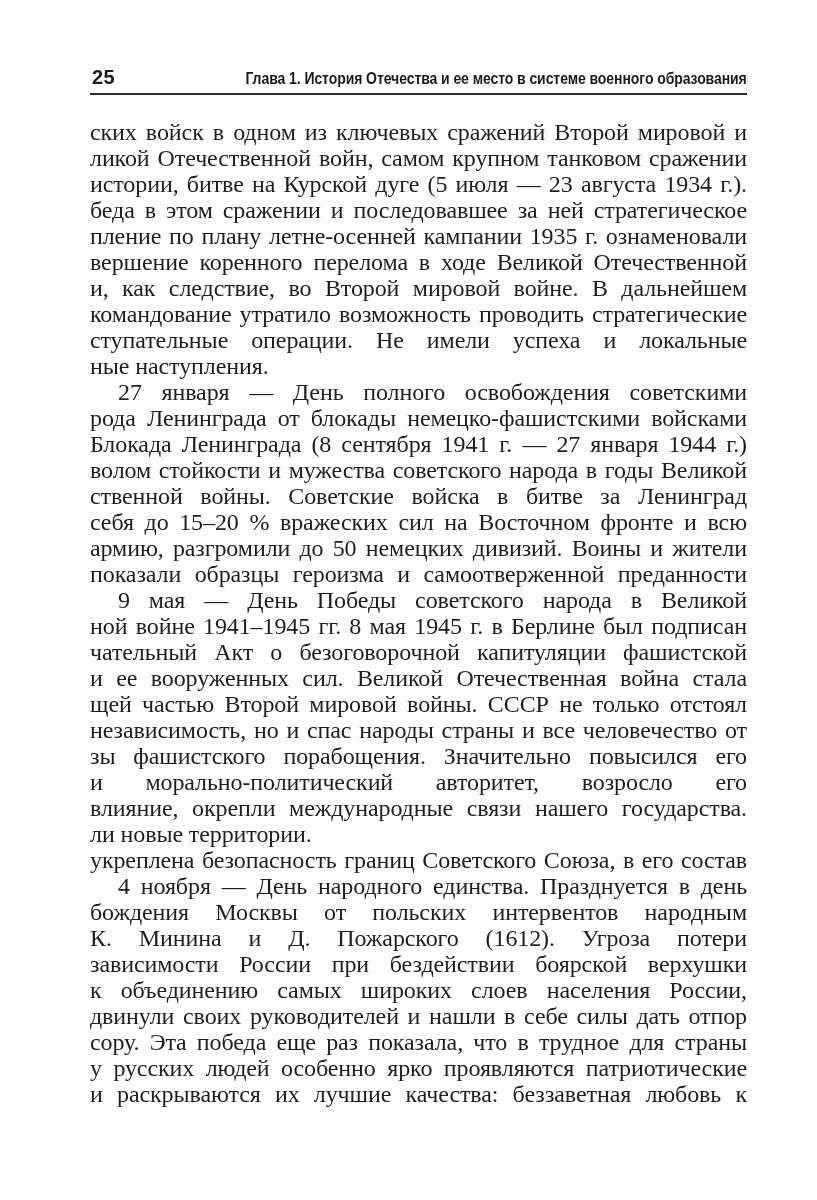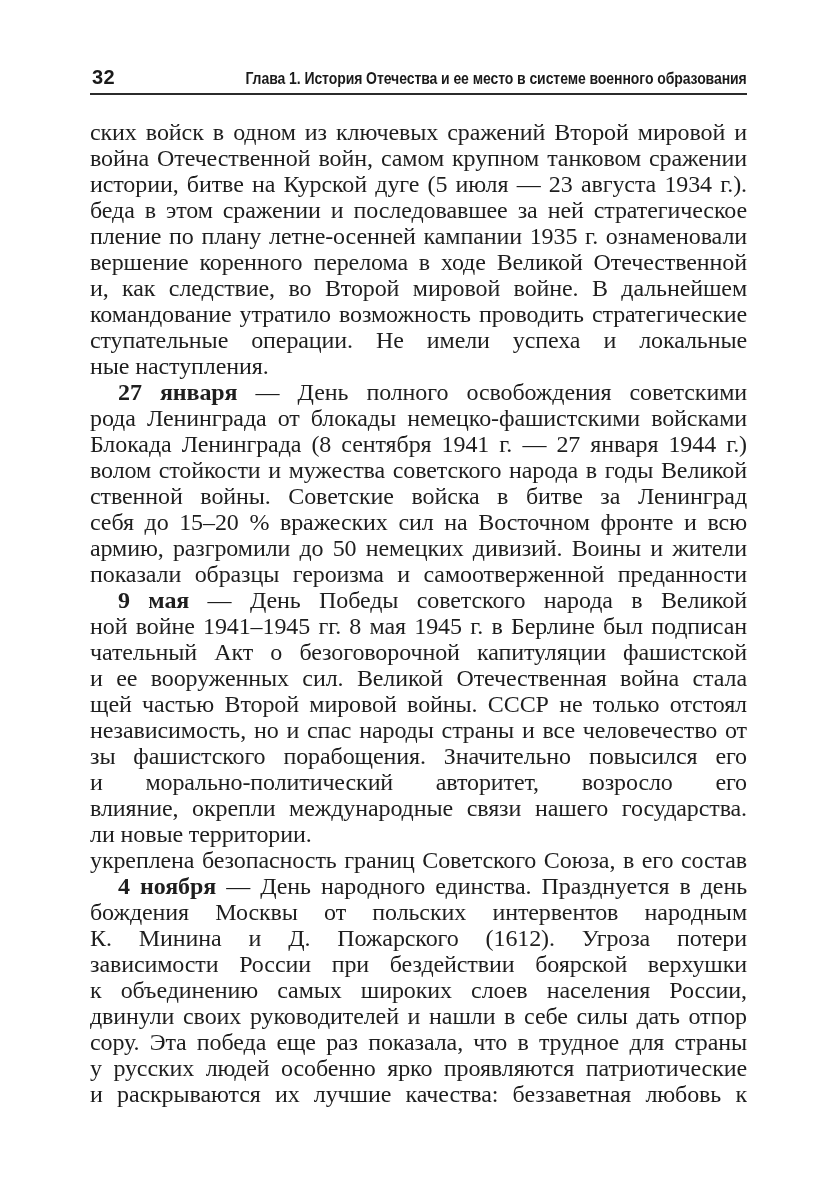--- a/index.html
+++ b/index.html
@@ -49,35 +49,35 @@
     text-align:justify;
     text-align-last:justify;
     letter-spacing:-.1px;
   }
   .line.last{
     text-align-last:left;
   }
   .line.indent{
     padding-left:28px;
   }
-  .line b{font-weight:bold;}
+  .line b{font-weight:normal;}
 </style>
 </head>
 <body>
 
 <div class="page">
   <div class="content">
     <div class="header">
-      <span class="page-number">32</span>
+      <span class="page-number">25</span>
       <span class="chapter-title">Глава 1. История Отечества и ее место в системе военного образования</span>
     </div>
     <div class="body-text">
         <div class="para">
           <div class="line">ских войск в одном из ключевых сражений Второй мировой и Ве-</div>
-          <div class="line">война Отечественной войн, самом крупном танковом сражении</div>
+          <div class="line">ликой Отечественной войн, самом крупном танковом сражении</div>
           <div class="line">истории, битве на Курской дуге (5 июля — 23 августа 1934 г.). По-</div>
           <div class="line">беда в этом сражении и последовавшее за ней стратегическое насту-</div>
           <div class="line">пление по плану летне-осенней кампании 1935 г. ознаменовали за-</div>
           <div class="line">вершение коренного перелома в ходе Великой Отечественной войны</div>
           <div class="line">и, как следствие, во Второй мировой войне. В дальнейшем немецкое</div>
           <div class="line">командование утратило возможность проводить стратегические на-</div>
           <div class="line">ступательные операции. Не имели успеха и локальные массирован-</div>
           <div class="line last">ные наступления.</div>
         </div>
         <div class="para">

